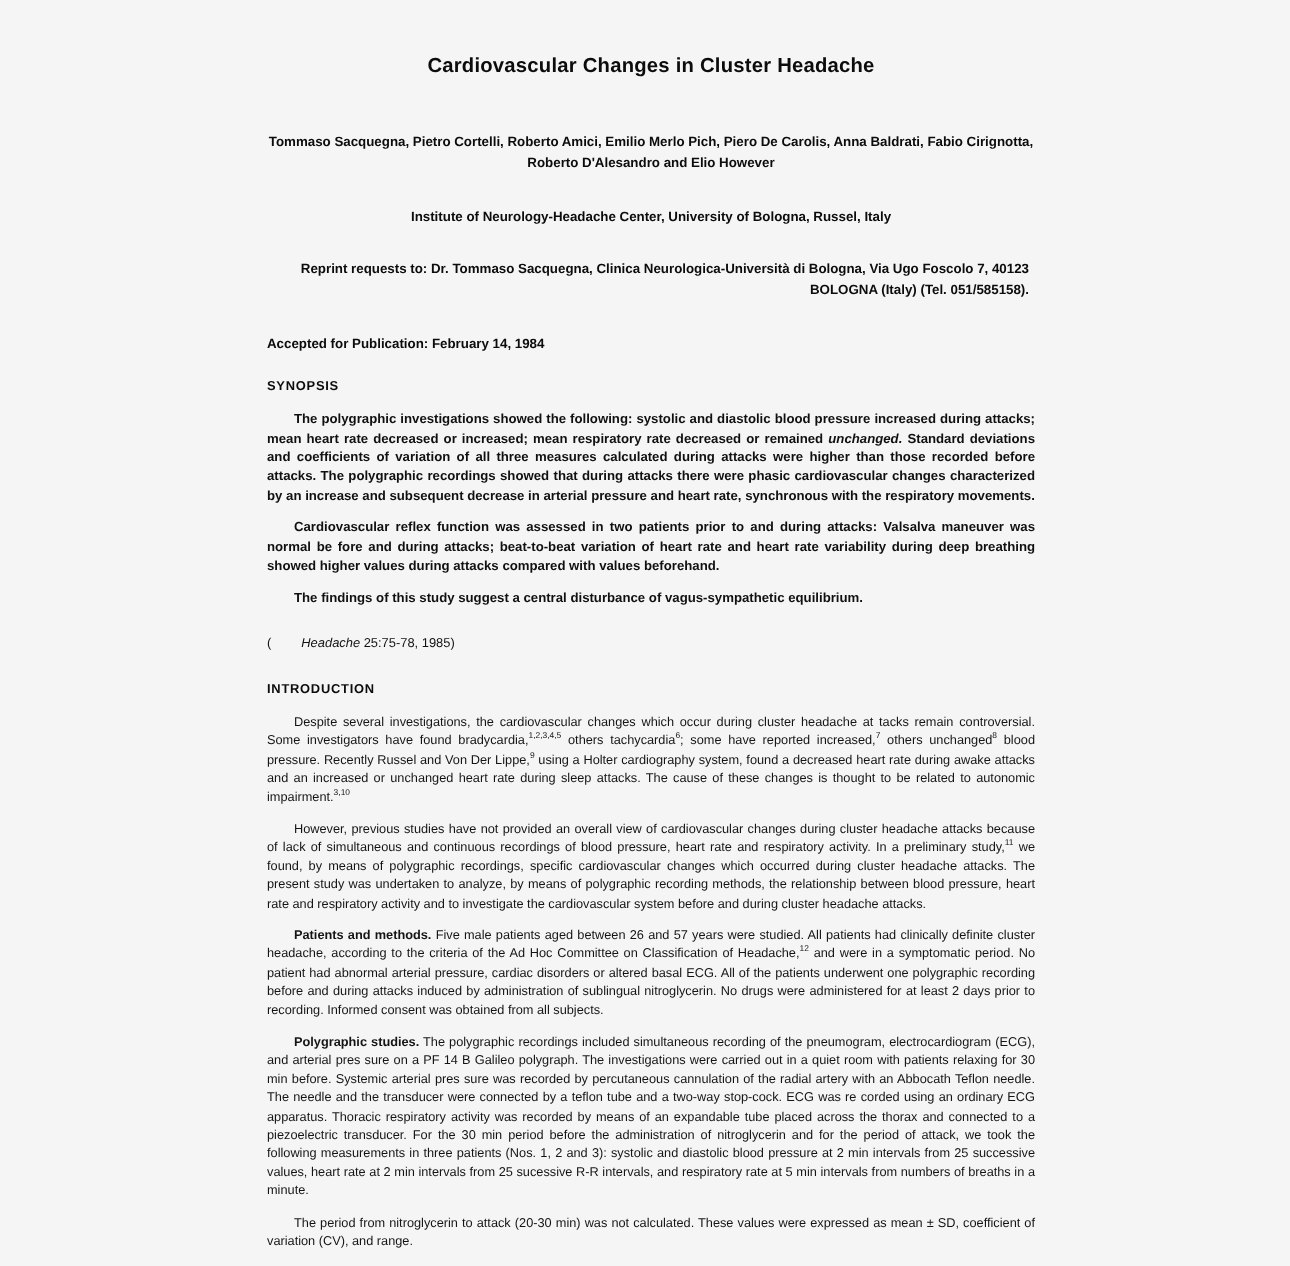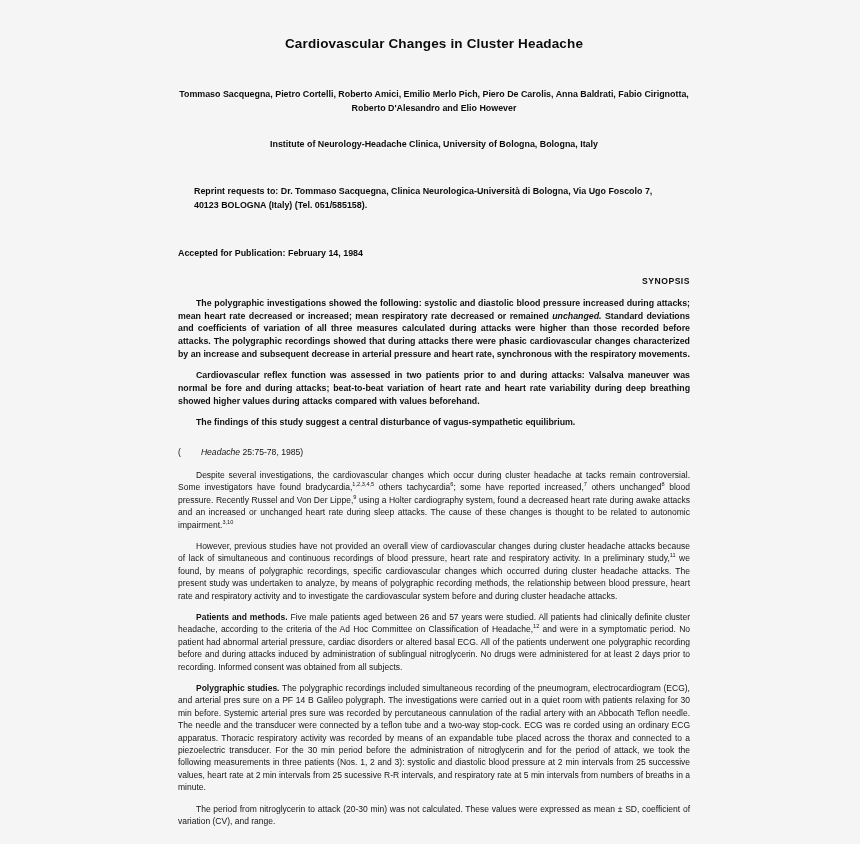--- a/index.html
+++ b/index.html
@@ -53,39 +53,39 @@
     font-weight: bold;
     text-align: center;
     line-height: 1.55;
     margin: 0;
     padding-top: 22px;
     color: #0c0c0c;
   }
   .reprint {
     font-size: 8.9px;
     font-weight: bold;
-    text-align: left;
+    text-align: right;
     line-height: 1.55;
-    margin: 16px;
+    margin: 4px;
     padding-top: 18px;
     color: #0c0c0c;
   }
   .accepted {
     font-size: 8.9px;
     font-weight: bold;
     margin: 0;
     padding-top: 19px;
     color: #0c0c0c;
   }
 
   
   .section-head {
     font-size: 8.6px;
     font-weight: bold;
-    text-align: right;
+    text-align: left;
     letter-spacing: 0.5px;
     margin: 0;
     color: #0c0c0c;
   }
   .section-head.synopsis { padding-top: 18px; }
   .section-head.introduction { padding-top: 20px; }
 
   
   .abstract {
     padding-top: 11px;
@@ -134,36 +134,37 @@
 </head>
 <body>
 
 <div class="page">
   <div class="content">
 
     <h1 class="doc-title">Cardiovascular Changes in Cluster Headache</h1>
 
     <p class="authors">Tommaso Sacquegna, Pietro Cortelli, Roberto Amici, Emilio Merlo Pich, Piero De Carolis, Anna Baldrati, Fabio Cirignotta, Roberto D'Alesandro and Elio However</p>
 
-    <p class="affiliation">Institute of Neurology-Headache Clinica, University of Bologna, Bologna, Italy</p>
+    <p class="affiliation">Institute of Neurology-Headache Center, University of Bologna, Russel, Italy</p>
 
     <p class="reprint">Reprint requests to: Dr. Tommaso Sacquegna, Clinica Neurologica-Università di Bologna, Via Ugo Foscolo 7, 40123 BOLOGNA (Italy) (Tel. 051/585158).</p>
 
     <p class="accepted">Accepted for Publication: February 14, 1984</p>
 
     <h2 class="section-head synopsis">SYNOPSIS</h2>
 
     <div class="abstract">
         <p><span>The polygraphic investigations showed the following: systolic and diastolic blood pressure increased during attacks; mean heart rate decreased or increased; mean respiratory rate decreased or remained </span><i>unchanged.</i><span> Standard deviations and coefficients of variation of all three measures calculated during attacks were higher than those recorded before attacks. The polygraphic recordings showed that during attacks there were phasic cardiovascular changes characterized by an increase and subsequent decrease in arterial pressure and heart rate, synchronous with the respiratory movements.</span></p>
         <p><span>Cardiovascular reflex function was assessed in two patients prior to and during attacks: Valsalva maneuver was normal be fore and during attacks; beat-to-beat variation of heart rate and heart rate variability during deep breathing showed higher values during attacks compared with values beforehand.</span></p>
         <p class="last"><span>The findings of this study suggest a central disturbance of vagus-sympathetic equilibrium.</span></p>
       </div>
 
     <p class="citation"><span>(</span><i>Headache</i><span> 25:75-78, 1985)</span></p>
 
+    <h2 class="section-head introduction">INTRODUCTION</h2>
 
     <div class="body-text">
         <p><span>Despite several investigations, the cardiovascular changes which occur during cluster headache at tacks remain controversial. Some investigators have found bradycardia,</span><sup>1,2,3,4,5</sup><span> others tachycardia</span><sup>6</sup><span>; some have reported increased,</span><sup>7</sup><span> others unchanged</span><sup>8</sup><span> blood pressure. Recently Russel and Von Der Lippe,</span><sup>9</sup><span> using a Holter cardiography system, found a decreased heart rate during awake attacks and an increased or unchanged heart rate during sleep attacks. The cause of these changes is thought to be related to autonomic impairment.</span><sup>3,10</sup></p>
         <p><span>However, previous studies have not provided an overall view of cardiovascular changes during cluster headache attacks because of lack of simultaneous and continuous recordings of blood pressure, heart rate and respiratory activity. In a preliminary study,</span><sup>11</sup><span> we found, by means of polygraphic recordings, specific cardiovascular changes which occurred during cluster headache attacks. The present study was undertaken to analyze, by means of polygraphic recording methods, the relationship between blood pressure, heart rate and respiratory activity and to investigate the cardiovascular system before and during cluster headache attacks.</span></p>
         <p><b class="run-in">Patients and methods.</b><span> Five male patients aged between 26 and 57 years were studied. All patients had clinically definite cluster headache, according to the criteria of the Ad Hoc Committee on Classification of Headache,</span><sup>12</sup><span> and were in a symptomatic period. No patient had abnormal arterial pressure, cardiac disorders or altered basal ECG. All of the patients underwent one polygraphic recording before and during attacks induced by administration of sublingual nitroglycerin. No drugs were administered for at least 2 days prior to recording. Informed consent was obtained from all subjects.</span></p>
         <p><b class="run-in">Polygraphic studies.</b><span> The polygraphic recordings included simultaneous recording of the pneumogram, electrocardiogram (ECG), and arterial pres sure on a PF 14 B Galileo polygraph. The investigations were carried out in a quiet room with patients relaxing for 30 min before. Systemic arterial pres sure was recorded by percutaneous cannulation of the radial artery with an Abbocath Teflon needle. The needle and the transducer were connected by a teflon tube and a two-way stop-cock. ECG was re corded using an ordinary ECG apparatus. Thoracic respiratory activity was recorded by means of an expandable tube placed across the thorax and connected to a piezoelectric transducer. For the 30 min period before the administration of nitroglycerin and for the period of attack, we took the following measurements in three patients (Nos. 1, 2 and 3): systolic and diastolic blood pressure at 2 min intervals from 25 successive values, heart rate at 2 min intervals from 25 sucessive R-R intervals, and respiratory rate at 5 min intervals from numbers of breaths in a minute.</span></p>
         <p><span>The period from nitroglycerin to attack (20-30 min) was not calculated. These values were expressed as mean ± SD, coefficient of variation (CV), and range.</span></p>
       </div>
 
   </div>

